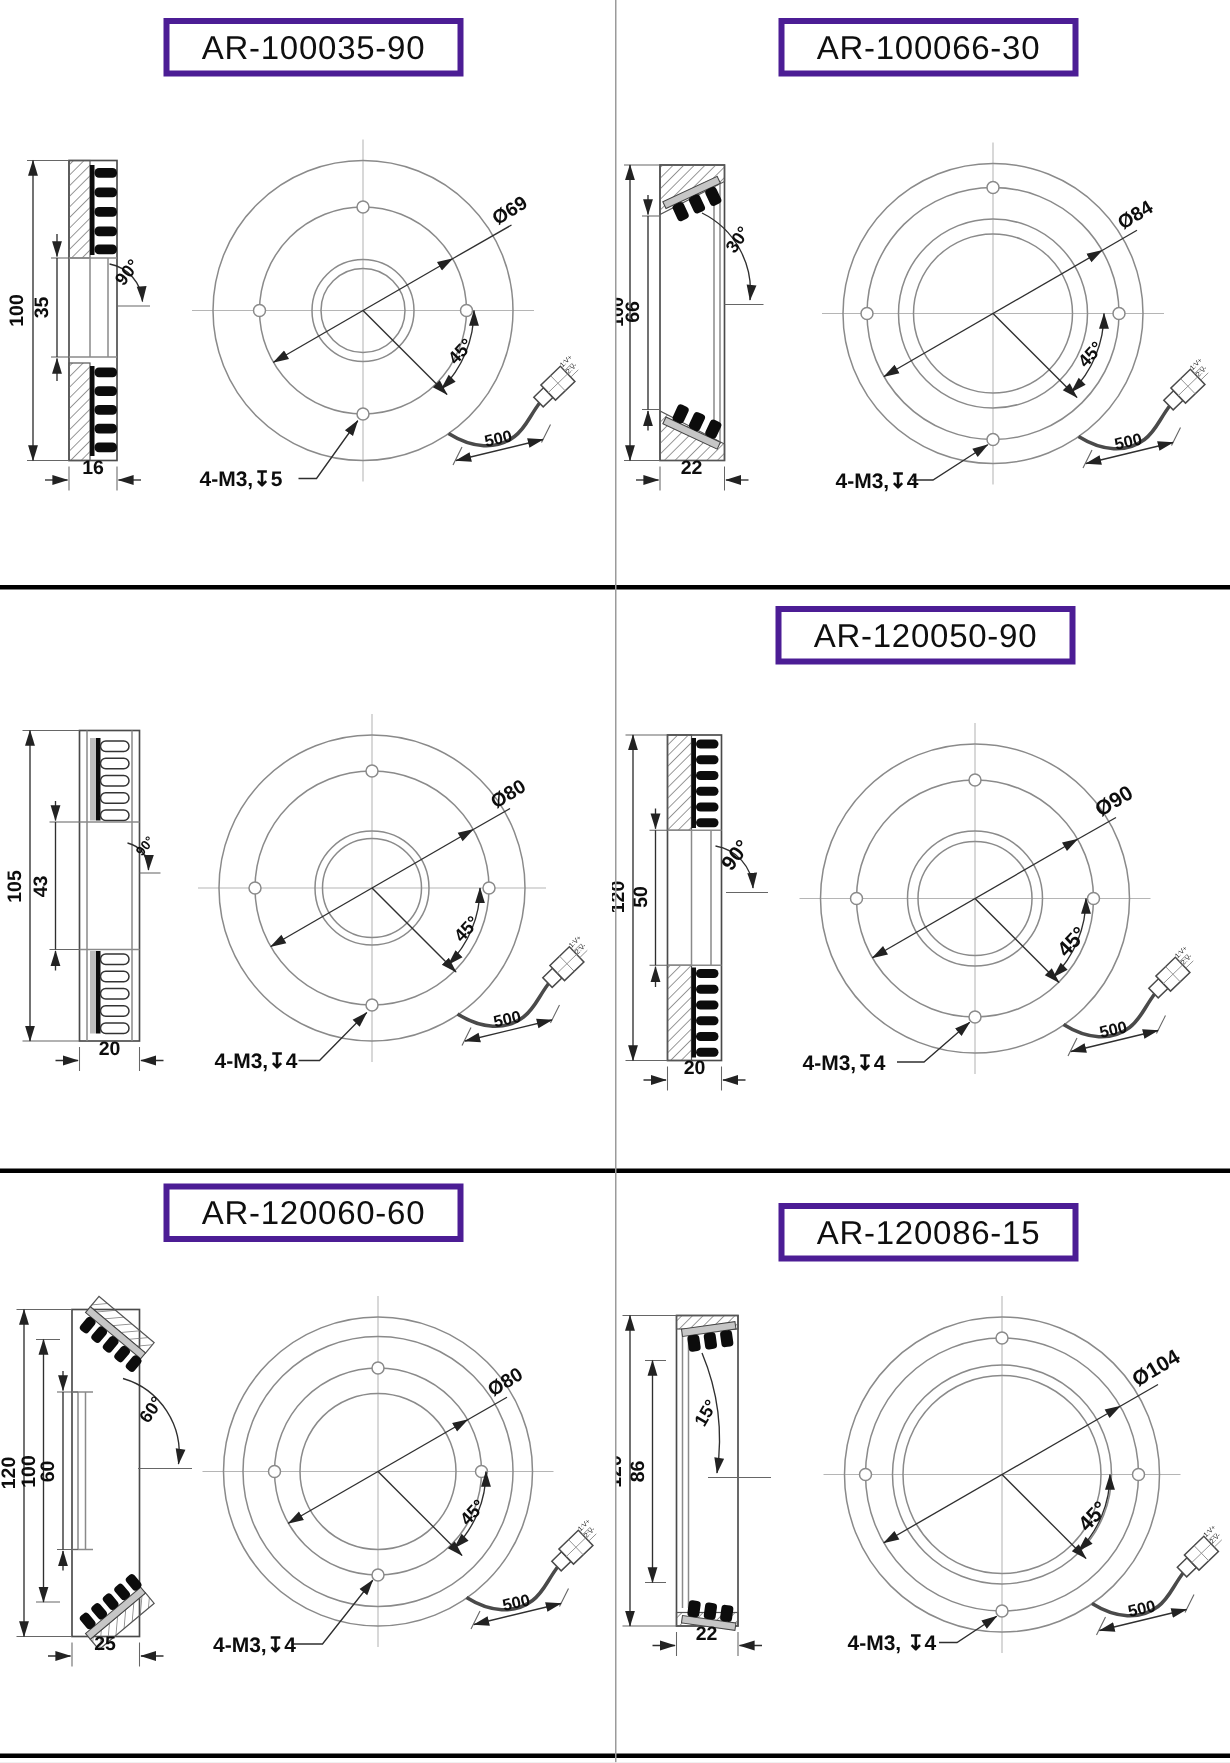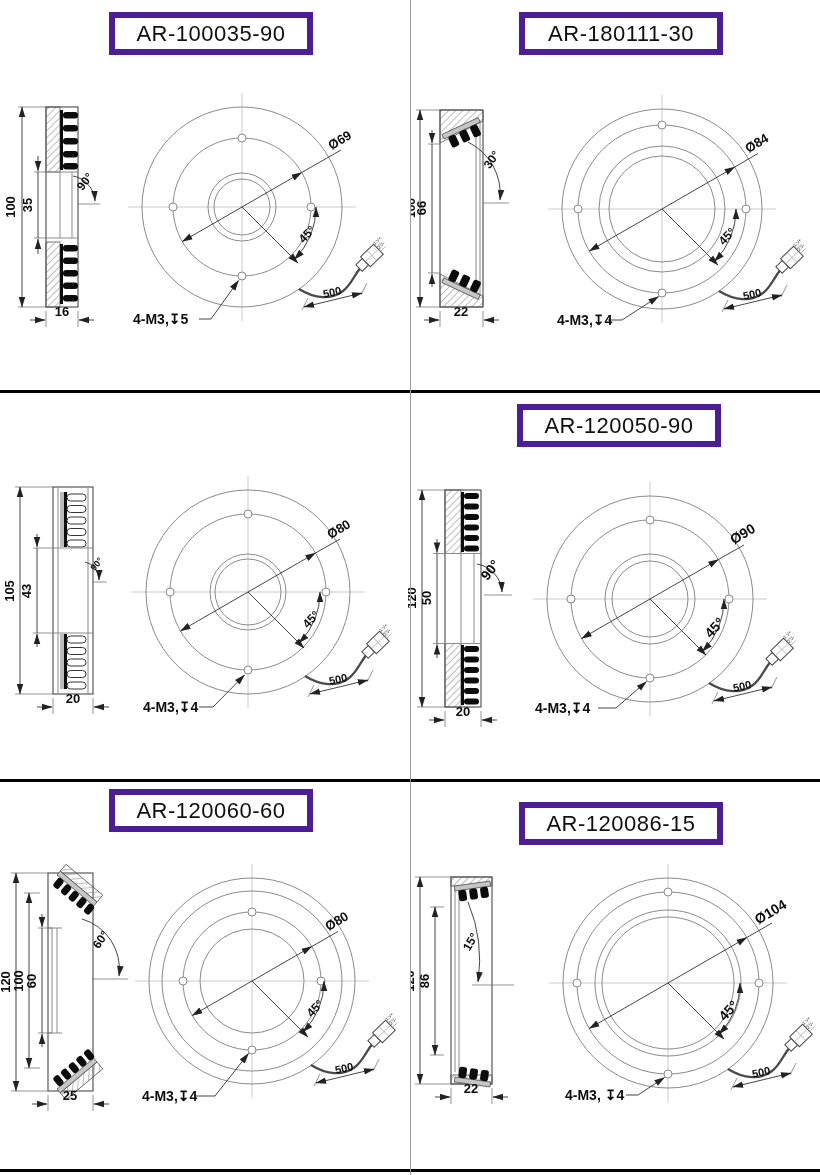--- a/index.html
+++ b/index.html
@@ -1,20 +1,20 @@
 <!DOCTYPE html>
 <html><head>
 <meta charset="utf-8">
 <style>
   html,body{margin:0;padding:0;background:#e8e8e8;}
   .sheet{position:relative;width:820px;height:1175px;background:#fff;overflow:hidden;
          font-family:"Liberation Sans",sans-serif;}
   .panel{position:absolute;}
   .titlebox{position:absolute;left:109px;top:12px;width:192px;height:31px;
-            border:6px solid #4c1d95;display:flex;align-items:center;justify-content:center;}
+            border:4px solid #4c1d95;display:flex;align-items:center;justify-content:center;}
   .row3 .titlebox{top:8px;}
   .titlebox span{font-size:22px;letter-spacing:.5px;color:#0f0f0f;white-space:nowrap;}
   svg.draw{position:absolute;left:0;top:0;}
   .hdiv{position:absolute;left:0;width:820px;height:3px;background:#000;}
   .vdiv{position:absolute;top:0;width:1px;height:1175px;background:#9b9b9b;}
   
   .cl{stroke:#b5b5b5;stroke-width:.7;}
   .g{stroke:#8a8a8a;stroke-width:1;fill:none;}
   .g2{stroke:#4a4a4a;stroke-width:1.1;fill:#fff;}
   .hole{stroke:#8a8a8a;stroke-width:1;fill:#fff;}
@@ -138,21 +138,21 @@
         <text class="dimtxt t12" transform="translate(310,237) rotate(-47)" text-anchor="middle">45°</text>
         <path class="dim" d="M199,319 h12 L238.5,280.5" marker-end="url(#ar)"></path>
         <text class="dimtxt t14" x="133" y="324">4-M3,↧5</text>
         <use href="#casm" transform="translate(299,289)"></use>
       </g>
     </svg>
   </section>
 
   <section class="panel" style="left:410px;top:0;width:410px;height:392px">
     <div class="titlebox">
-      <span>AR-180111-30</span>
+      <span>AR-100066-30</span>
     </div>
     <svg class="draw" width="410" height="392">
       <g>
         <rect class="g2" x="30" y="110" width="43" height="197"></rect>
         <polygon class="hatch" points="30,110 73,110 73,121 30,143"></polygon>
         <polygon class="hatch" points="30,307 73,307 73,296 30,274"></polygon>
         <line class="g" x1="66" y1="121" x2="66" y2="296"></line>
         <line class="g" x1="70" y1="121" x2="70" y2="296"></line>
         <g transform="translate(34,139) rotate(-25)">
           <rect class="bar" x="0" y="-5" width="40" height="5"></rect>

